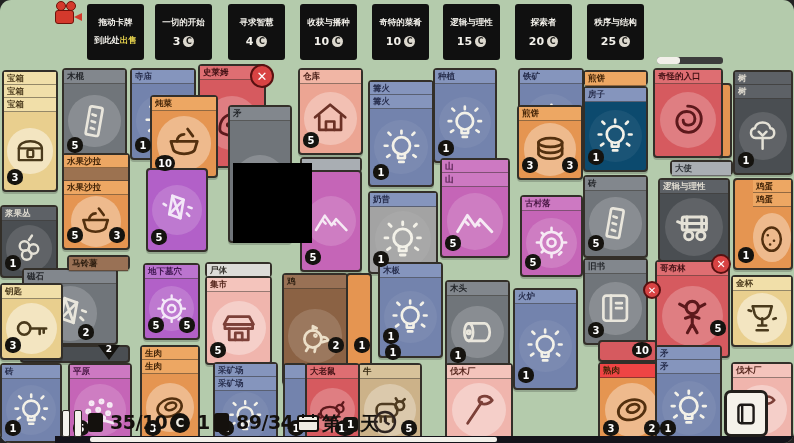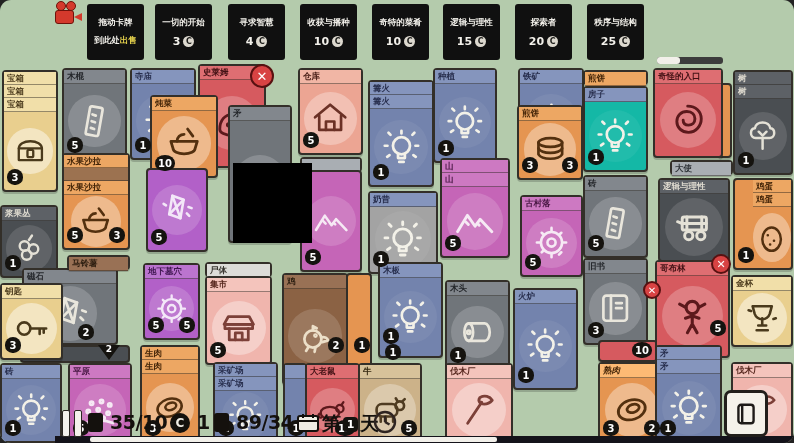--- a/index.html
+++ b/index.html
@@ -653,21 +653,21 @@
             <svg class="ic" width="42.16" height="42.16" viewBox="0 0 24 24" fill="none" stroke="currentColor" stroke-width="1.6" stroke-linecap="round" stroke-linejoin="round">
               <use href="#ic-axe"></use>
             </svg>
           </div>
         </div>
       </div>
       <div class="card" style="left: 583px; top: 70px; width: 65px; height: 15px; background: rgb(229, 149, 81);">
         <div class="bar title" style="background: rgb(237, 167, 99); color: rgb(67, 37, 8);">煎饼</div>
         <div class="face"></div>
       </div>
-      <div class="card" style="left: 583px; top: 86px; width: 65px; height: 86px; background: #14b8a6;">
+      <div class="card" style="left: 583px; top: 86px; width: 65px; height: 86px; background: #0c4a6e;">
         <div class="bar title" style="background: rgb(133, 149, 189); color: rgb(40, 47, 78);">房子</div>
         <div class="face">
           <div class="circ" style="width: 52.39px; height: 52.39px; background: rgba(255, 255, 255, 0.06); color: rgb(243, 241, 232);">
             <svg class="ic" width="40.3" height="40.3" viewBox="0 0 24 24" fill="none" stroke="currentColor" stroke-width="1.6" stroke-linecap="round" stroke-linejoin="round">
               <use href="#ic-bulb"></use>
             </svg>
           </div>
         </div>
         <div class="badge" style="left: 3px; bottom: 5px;">1</div>
       </div>
@@ -691,21 +691,21 @@
             </svg>
           </div>
         </div>
         <div class="badge" style="left: 3px; bottom: 5px;">3</div>
       </div>
       <div class="card" style="left: 598px; top: 340px; width: 60px; height: 22px; background: rgb(214, 90, 95);">
         <div class="face"></div>
         <div class="badge" style="left: 32px; top: 0px;">10</div>
       </div>
       <div class="card" style="left: 598px; top: 362px; width: 67px; height: 81px; background: rgb(229, 149, 81);">
-        <div class="bar title" style="background: #fdba74; color: rgb(67, 37, 8); font-style: italic;">熟肉</div>
+        <div class="bar title" style="background: #ef4444; color: rgb(67, 37, 8);">熟肉</div>
         <div class="face">
           <div class="circ" style="width: 54.002px; height: 54.002px; background: rgba(255, 255, 255, 0.35); color: rgb(83, 48, 15);">
             <svg class="ic" width="41.54" height="41.54" viewBox="0 0 24 24" fill="none" stroke="currentColor" stroke-width="1.6" stroke-linecap="round" stroke-linejoin="round">
               <use href="#ic-meat"></use>
             </svg>
           </div>
         </div>
         <div class="badge" style="left: 3px; bottom: 5px;">3</div>
         <div class="badge" style="right: 3px; bottom: 5px;">2</div>
       </div>

